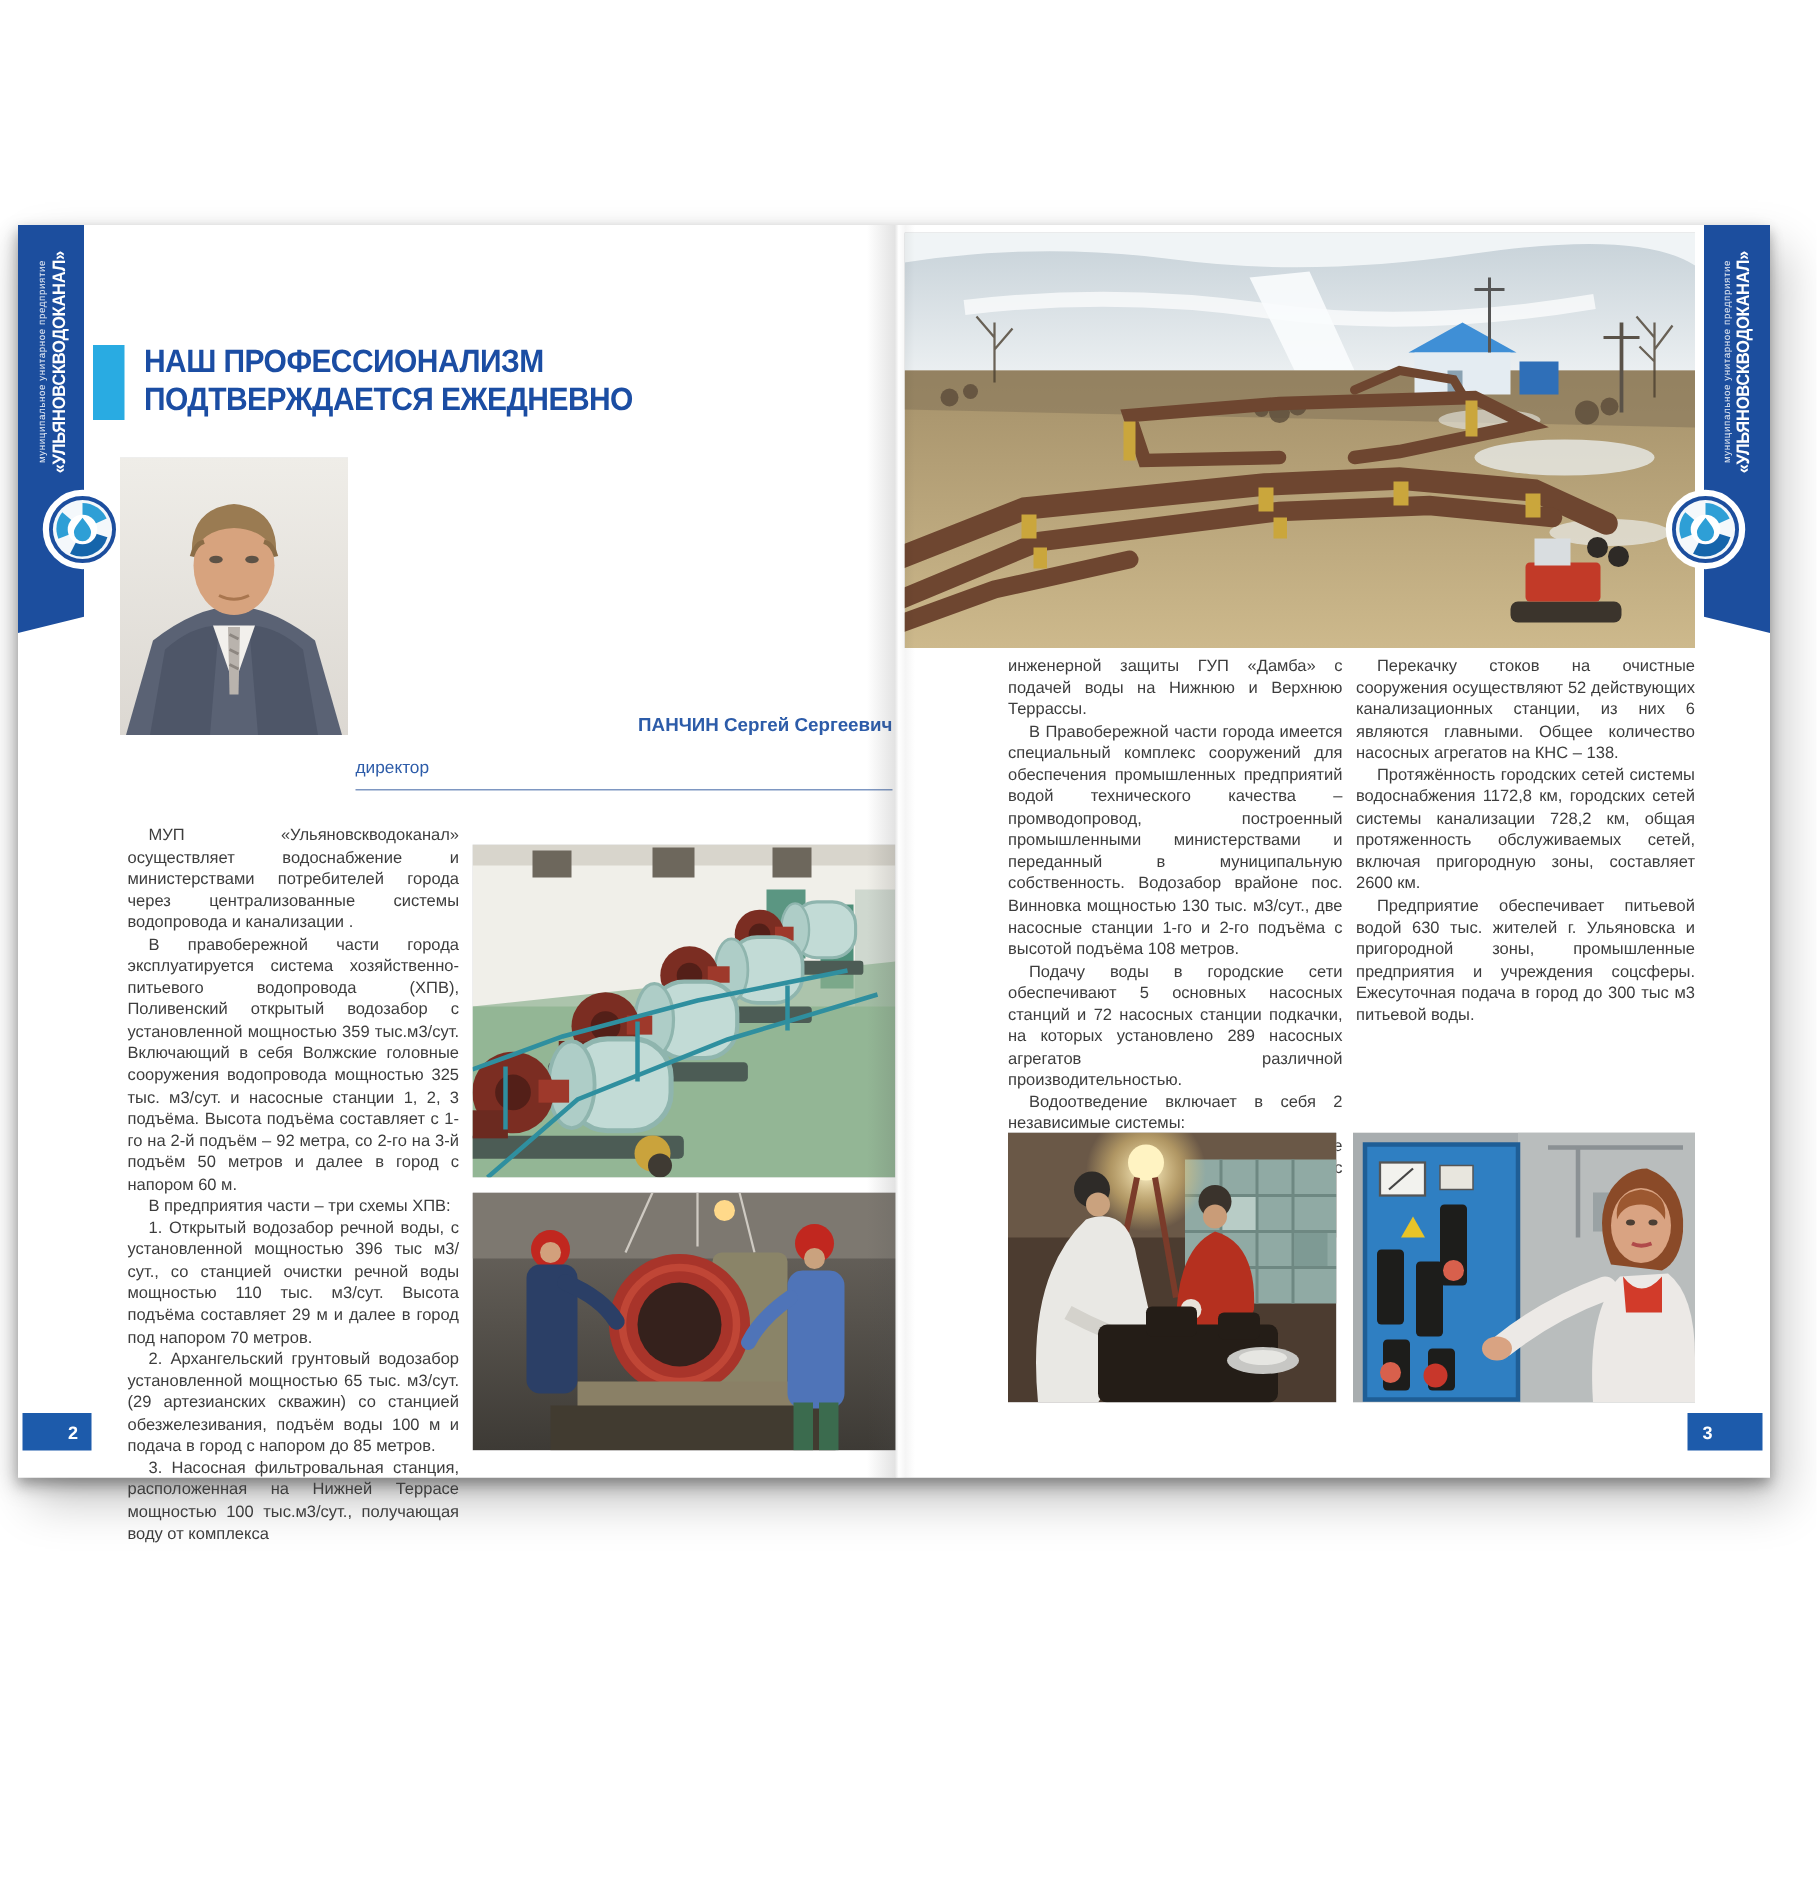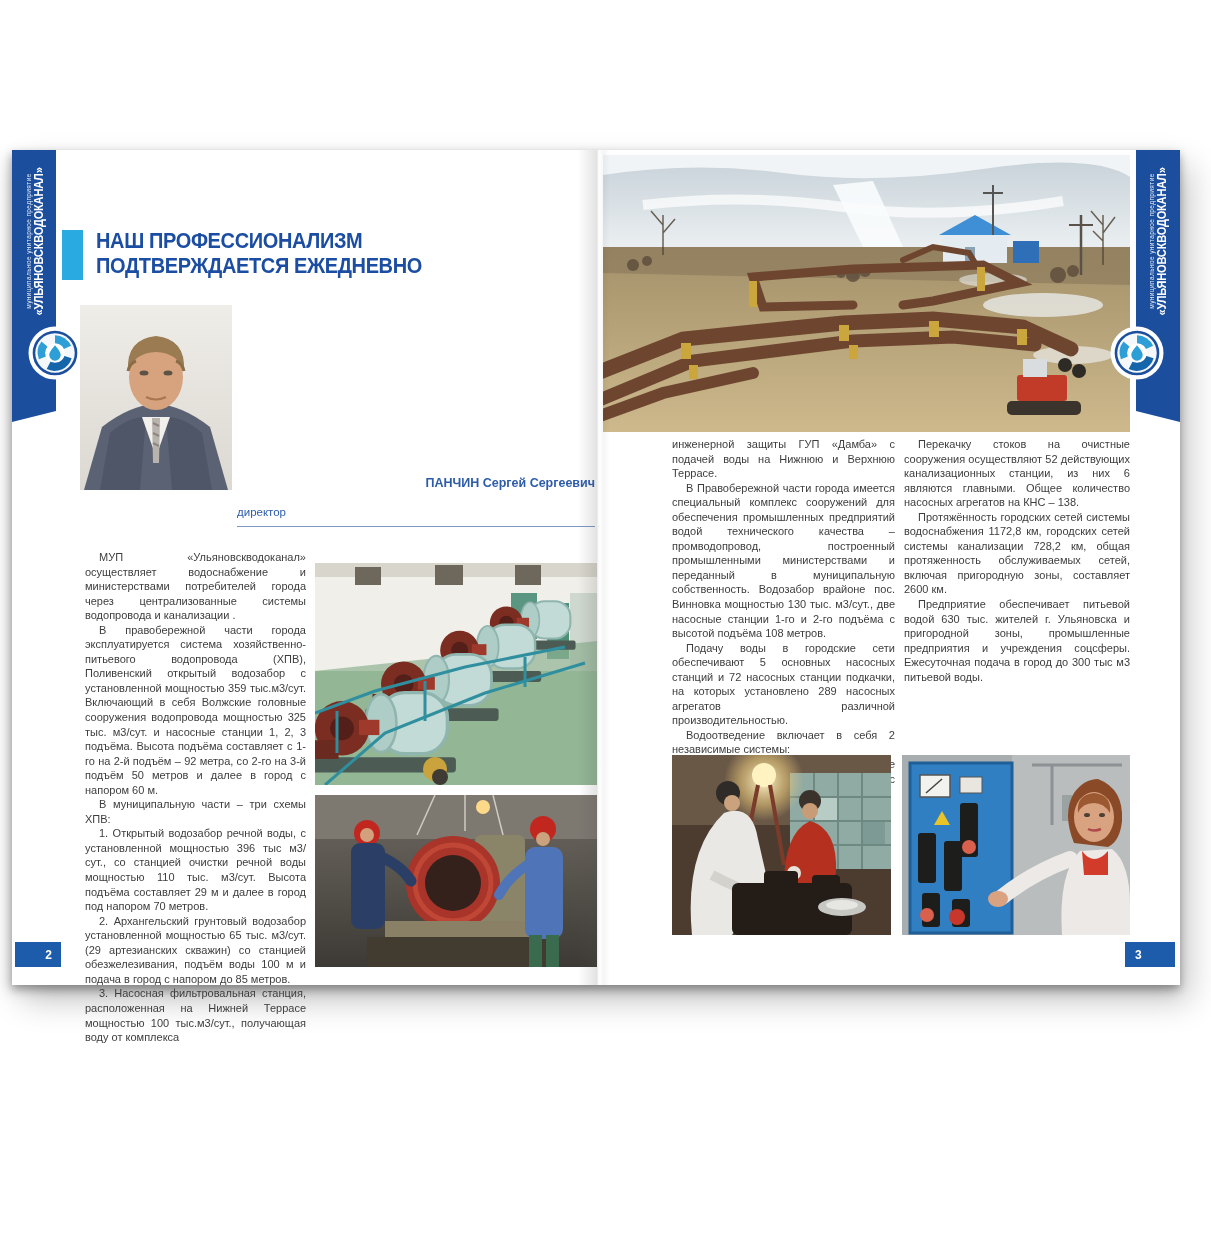--- a/index.html
+++ b/index.html
@@ -135,21 +135,21 @@
     </div>
 
     <div class="caption">
       <div class="name">ПАНЧИН Сергей Сергеевич</div>
       <div class="role">директор</div>
     </div>
 
     <div class="col" style="left:73px; top:400px; width:221px;">
       <p class="pi">МУП «Ульяновскводоканал» осуществляет водоснабжение и министерствами потребителей города через централизованные системы водопровода и канализации .</p>
       <p class="pi">В правобережной части города эксплуатируется система хозяйственно-питьевого водопровода (ХПВ), Поливенский открытый водозабор с установленной мощностью 359 тыс.м3/сут. Включающий в себя Волжские головные сооружения водопровода мощностью 325 тыс. м3/сут. и насосные станции 1, 2, 3 подъёма. Высота подъёма составляет с 1-го на 2-й подъём – 92 метра, со 2-го на 3-й подъём 50 метров и далее в город с напором 60 м.</p>
-      <p class="pi">В муниципальную части – три схемы ХПВ:</p>
+      <p class="pi">В предприятия части – три схемы ХПВ:</p>
       <p class="pi">1. Открытый водозабор речной воды, с установленной мощностью 396 тыс м3/сут., со станцией очистки речной воды мощностью 110 тыс. м3/сут. Высота подъёма составляет 29 м и далее в город под напором 70 метров.</p>
       <p class="pi">2. Архангельский грунтовый водозабор установленной мощностью 65 тыс. м3/сут. (29 артезианских скважин) со станцией обезжелезивания, подъём воды 100 м и подача в город с напором до 85 метров.</p>
       <p class="pi">3. Насосная фильтровальная станция, расположенная на Нижней Террасе мощностью 100 тыс.м3/сут., получающая воду от комплекса</p>
     </div>
 
     <div class="photo" style="left:303px; top:413px; width:282px; height:222px;">
       <svg viewBox="0 0 282 222">
         <rect width="282" height="222" fill="#f0efe9"></rect>
         <rect x="0" y="0" width="282" height="14" fill="#d8d5cc"></rect>
         <rect x="40" y="4" width="26" height="18" fill="#6d675c"></rect>
@@ -287,21 +287,21 @@
         <span class="big">«УЛЬЯНОВСКВОДОКАНАЛ»</span>
       </div>
     </div>
     <div class="logo-wrap" style="left:513px; top:176px;">
       <svg viewBox="0 0 52 52" width="54" height="54">
           <use href="#org-logo"></use>
         </svg>
     </div>
 
     <div class="col" style="left:75px; top:287px; width:223px;">
-      <p class="pc">инженерной защиты ГУП «Дамба» с подачей воды на Нижнюю и Верхнюю Террасе.</p>
+      <p class="pc">инженерной защиты ГУП «Дамба» с подачей воды на Нижнюю и Верхнюю Террассы.</p>
       <p class="pi">В Правобережной части города имеется специальный комплекс сооружений для обеспечения промышленных предприятий водой технического качества – промводопровод, построенный промышленными министерствами и переданный в муниципальную собственность. Водозабор врайоне пос. Винновка мощностью 130 тыс. м3/сут., две насосные станции 1-го и 2-го подъёма с высотой подъёма 108 метров.</p>
       <p class="pi">Подачу воды в городские сети обеспечивают 5 основных насосных станций и 72 насосных станции подкачки, на которых установлено 289 насосных агрегатов различной производительностью.</p>
       <p class="pi">Водоотведение включает в себя 2 независимые системы:</p>
       <p class="pb"><span class="bsq"></span><span>Правобережные Городские очистные сооружения канализации (ГОСК) с биологической</span></p>
     </div>
 
     <div class="col" style="left:307px; top:287px; width:226px;">
       <p class="pi">Перекачку стоков на очистные сооружения осуществляют 52 действующих канализационных станции, из них 6 являются главными. Общее количество насосных агрегатов на КНС – 138.</p>
       <p class="pi">Протяжённость городских сетей системы водоснабжения 1172,8 км, городских сетей системы канализации 728,2 км, общая протяженность обслуживаемых сетей, включая пригородную зоны, составляет 2600 км.</p>
       <p class="pi">Предприятие обеспечивает питьевой водой 630 тыс. жителей г. Ульяновска и пригородной зоны, промышленные предприятия и учреждения соцсферы. Ежесуточная подача в город до 300 тыс м3 питьевой воды.</p>

